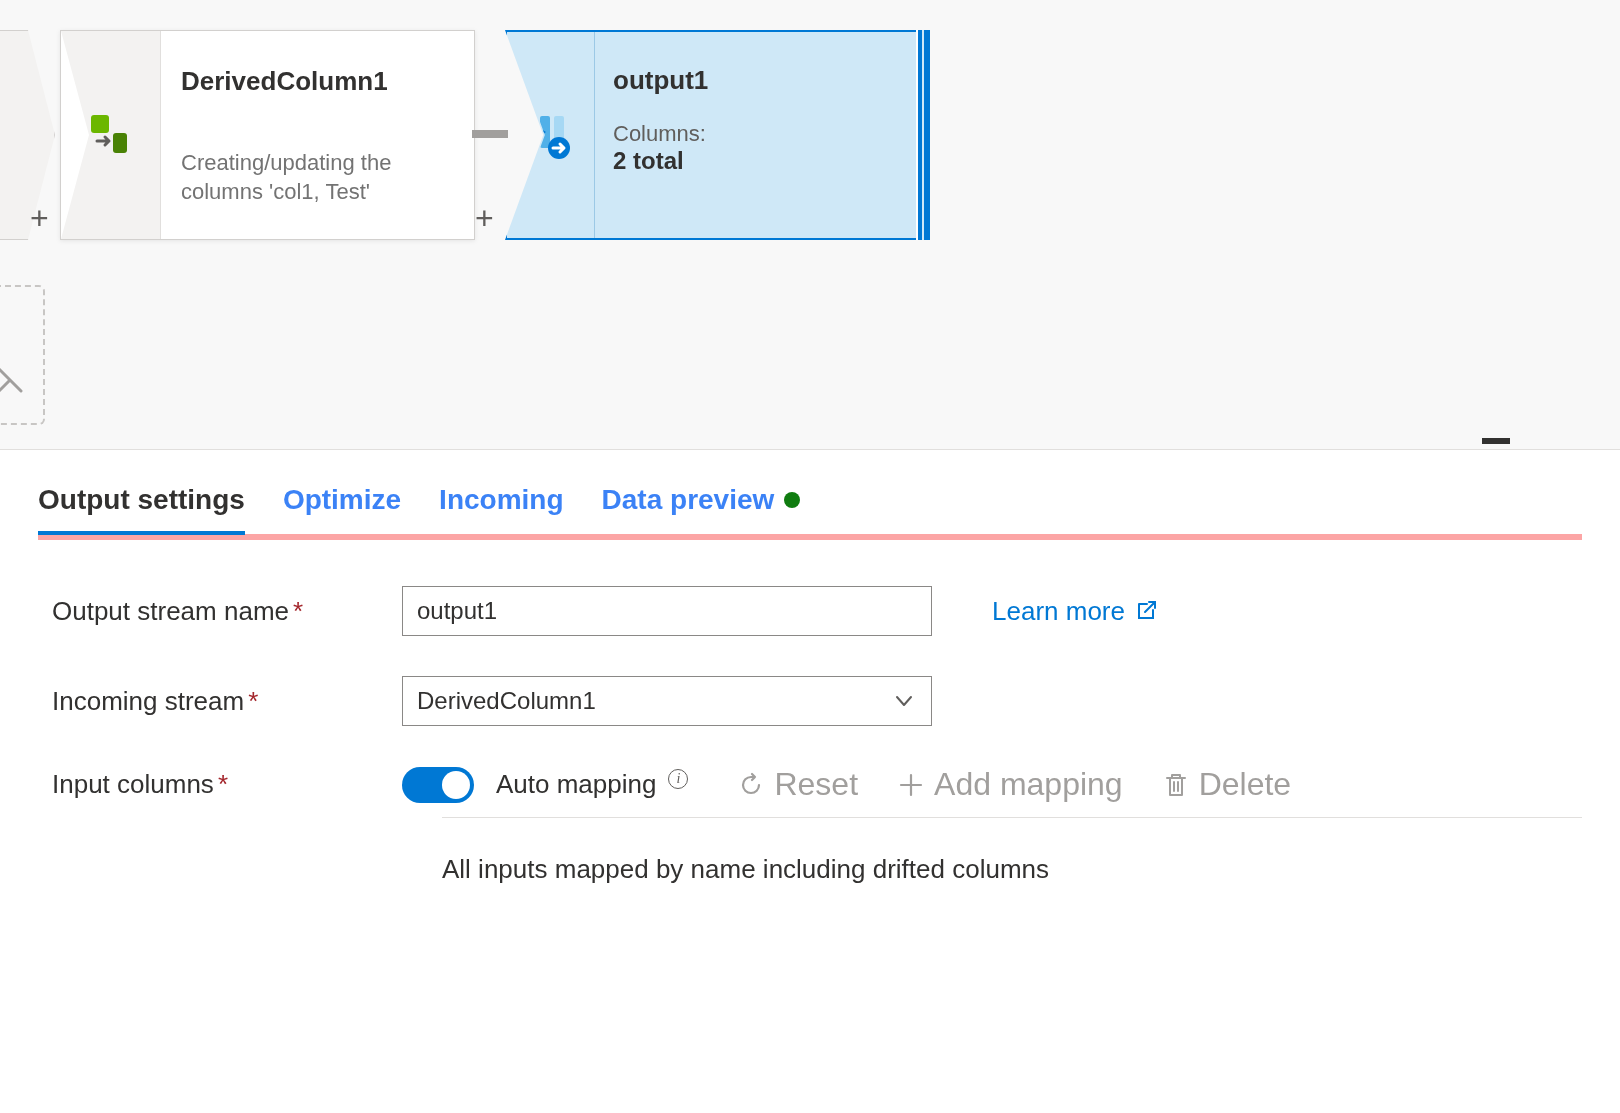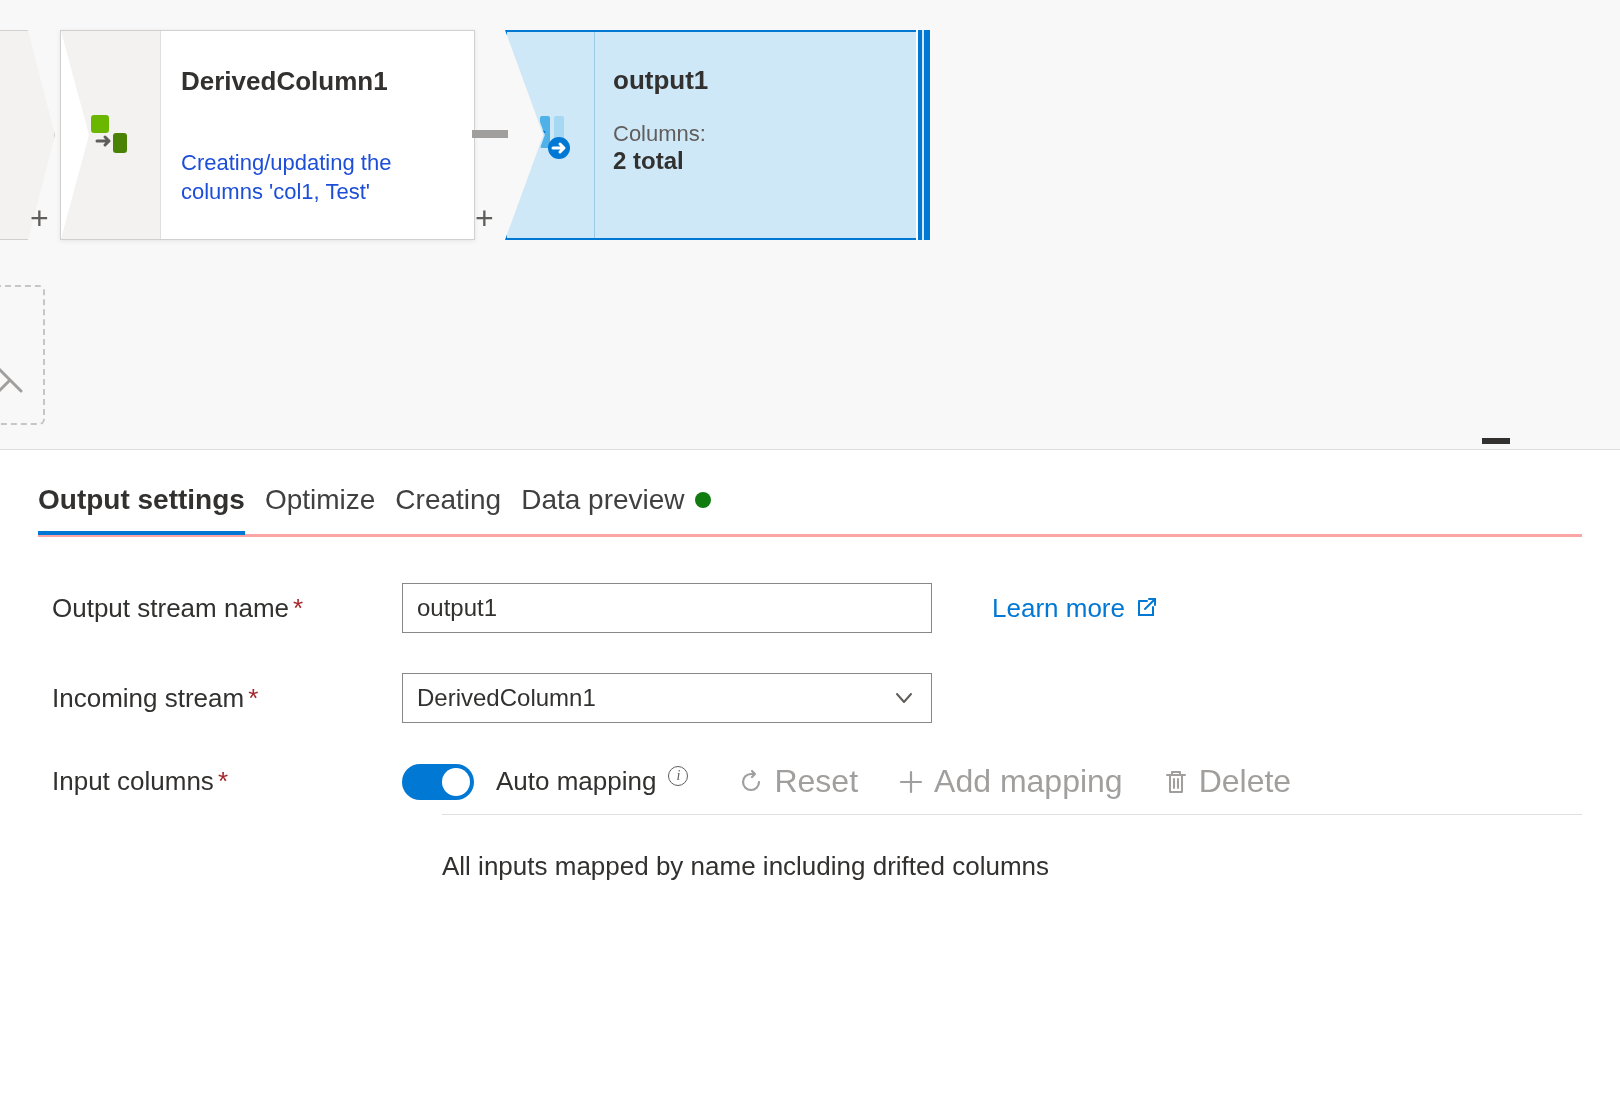--- a/index.html
+++ b/index.html
@@ -22,21 +22,21 @@
   
   .node1-gut {
     position:absolute; left:0; top:0; width:100px; height:100%;
     background:#f3f2f1;
     clip-path: polygon(0 0, 100% 0, 100% 100%, 0 100%, 28% 50%);
     border-right:1px solid #e1dfdd;
     display:flex; align-items:center; justify-content:center;
   }
   .node1-body { position:absolute; left:120px; top:35px; right:30px; }
   .node1-title { font-size: 26px; font-weight: 600; color:#323130; }
-  .node1-desc { margin-top: 52px; font-size: 22px; color:#1d4ed8; line-height:1.3; }
+  .node1-desc { margin-top: 52px; font-size: 22px; color:#737373; line-height:1.3; }
 
   
   .pre-chevron {
     position:absolute; left:-5px; top:30px; width:60px; height:210px;
     background:#f3f2f1; border:1px solid #d2d0ce;
     clip-path: polygon(0 0, 55% 0, 100% 50%, 55% 100%, 0 100%);
   }
   .pre-plus {
     position:absolute; left:30px; top:200px; font-size:32px; color:#605e5c; font-weight:300;
   }
@@ -81,22 +81,22 @@
     border:2px dashed #c8c6c4; border-left:none; border-radius:0 6px 6px 0;
   }
   .ghost-chev {
     position:absolute; left:-5px; top:365px; font-size:40px; color:#a19f9d;
   }
 
   .collapse-mark { position:absolute; right:110px; top:438px; width:28px; height:6px; background:#323130; }
 
   
   .panel { padding: 28px 38px 0 38px; }
-  .tabs { display:flex; gap:20px; border-bottom:3px solid #fca5a5; }
-  .tab { font-size:28px; color:#404040; padding:6px 0 18px 0; cursor:pointer; position:relative; display:flex; align-items:center; gap:10px; }
+  .tabs { display:flex; gap:38px; border-bottom:6px solid #fca5a5; }
+  .tab { font-size:28px; color:#3b82f6; padding:6px 0 18px 0; cursor:pointer; position:relative; display:flex; align-items:center; gap:10px;font-weight:bold; }
   .tab.active { color:#323130; font-weight:600; }
   .tab.active::after { content:""; position:absolute; left:0; right:0; bottom:-1px; height:4px; background:#0078d4; }
   .dot-green { width:16px; height:16px; border-radius:50%; background:#107c10; display:inline-block; }
 
   .form { margin-top:46px;margin-left:14px; }
   .row { display:flex; align-items:center; margin-bottom:40px; }
   .label { width:350px; font-size:26px; color:#323130; }
   .req { color:#a4262c; margin-left:4px; }
   .textinput {
     width:530px; height:50px; border:1px solid #8a8886; padding:0 14px; font-size:24px; color:#323130; background:#fff;
@@ -176,21 +176,21 @@
   </div>
 
   <div class="collapse-mark"></div>
 </div>
 
 <div class="panel">
 
   <div class="tabs">
     <div class="tab active">Output settings</div>
     <div class="tab">Optimize</div>
-    <div class="tab">Creating</div>
+    <div class="tab">Incoming</div>
     <div class="tab">
       <span>Data preview</span>
       <span class="dot-green"></span>
     </div>
   </div>
 
   <div class="form">
 
     <div class="row">
       <div class="label">

